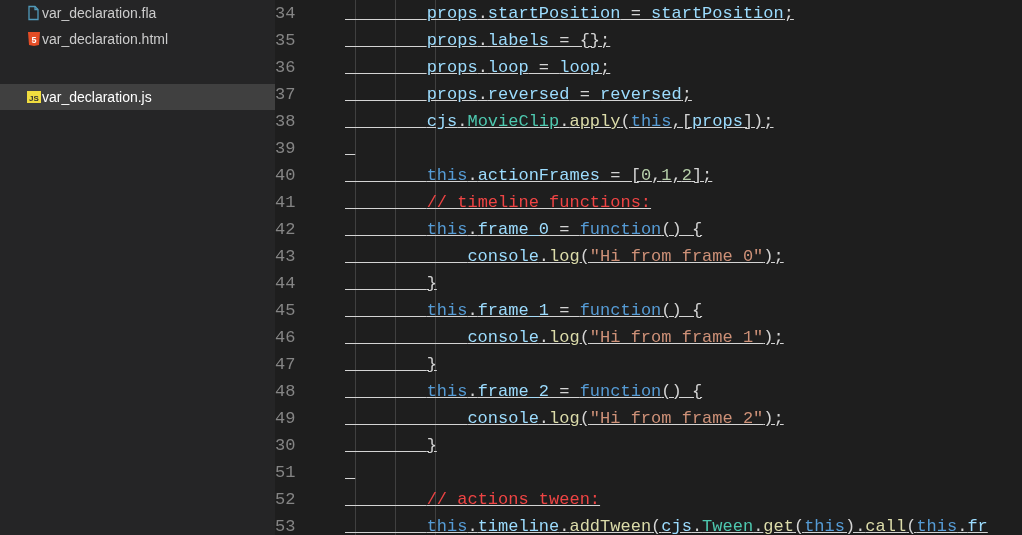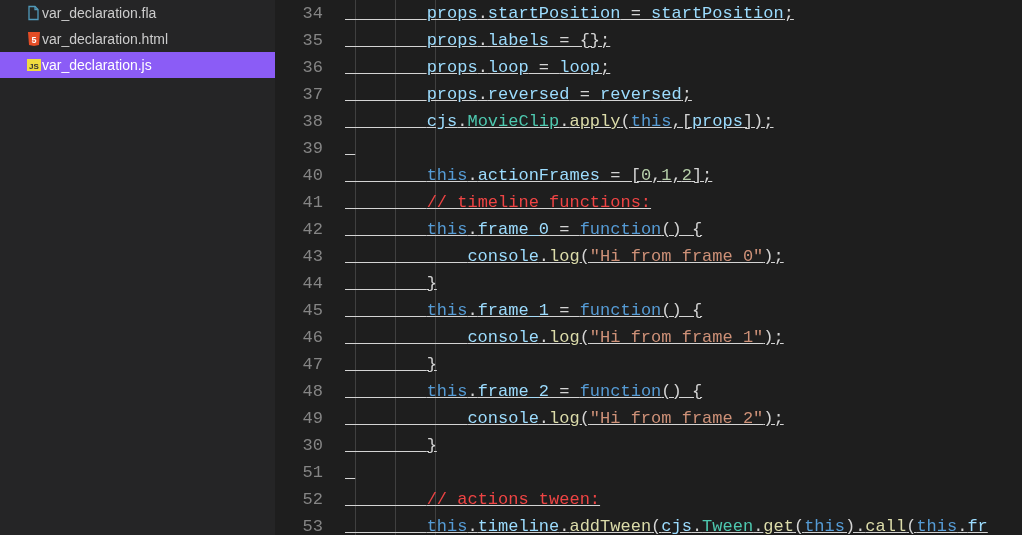--- a/index.html
+++ b/index.html
@@ -11,30 +11,30 @@
   .root { display: flex; width: 100%; height: 100%; }
   .sidebar {
     width: 275px; background: #252526; padding-top: 0px;
     flex: 0 0 275px;
   }
   .file-item {
     display: flex; align-items: center; gap: 0;
     height: 26px; padding: 0 10px 0 26px; cursor: pointer;
     white-space: nowrap;
   }
-  .file-item.selected { background: #8b5cf6; color: #ffffff; }
+  .file-item.selected { background: #404040; color: #ffffff; margin-top: 32px; }
   .file-icon { width: 16px; height: 16px; flex: 0 0 16px; display:flex; align-items:center; justify-content:center; }
   .file-label { font-size: 14px; }
   .editor {
     flex: 1; display: flex; background: #1e1e1e;
     font-family: Consolas, "Courier New", monospace; font-size: 17px;
     line-height: 27px; overflow: hidden; position: relative;
   }
   .gutter {
-    width: 70px; text-align: right; color: #858585;
+    width: 70px; text-align: left; color: #858585;
     padding-right: 22px; user-select: none; flex: 0 0 70px;
   }
   .gutter .ln { height: 27px; }
   .code-scroll { position: relative; flex: 1; overflow: hidden; }
   .indent-guides { position:absolute; top:0; left:0; bottom:0; pointer-events:none; }
   .ig { position:absolute; top:0; bottom:0; width:1px; background:#404040; }
   .code { position:relative; color: #d4d4d4; white-space: pre; padding-left: 0; }
   .code .line { height: 27px; padding-left: 0; text-decoration: underline; }
   .tok-var   { color: #9cdcfe; }
   .tok-prop  { color: #9cdcfe; }

